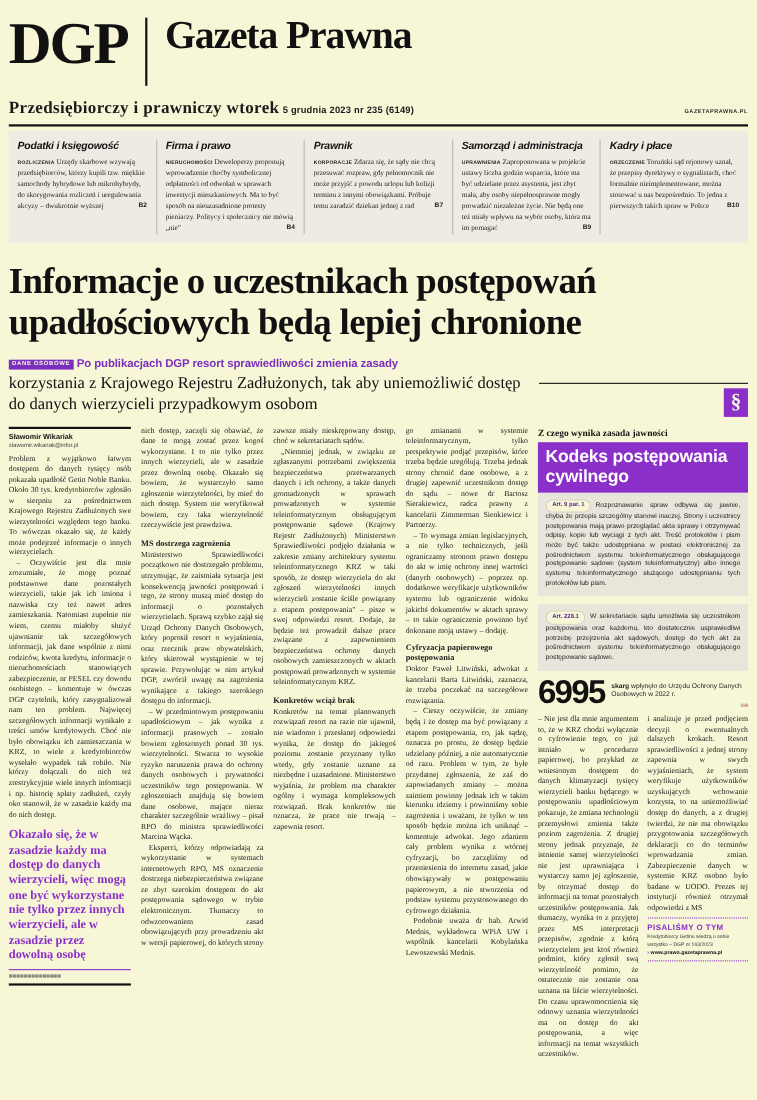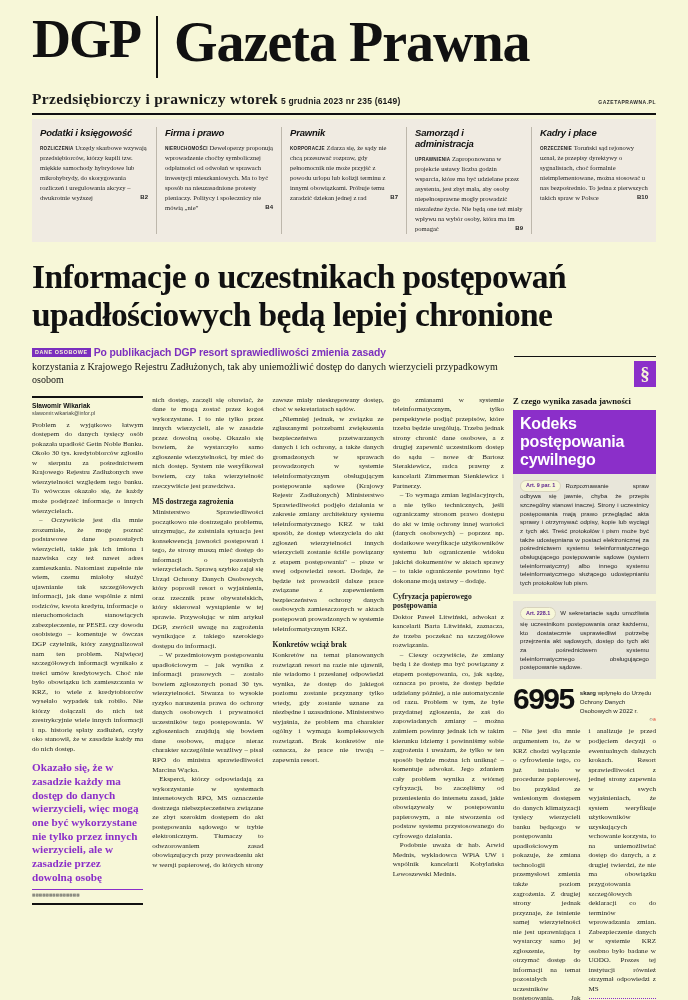--- a/index.html
+++ b/index.html
@@ -5,40 +5,40 @@
   * { box-sizing: border-box; }
   html, body { margin:0; padding:0; }
   body {
     width: 688px; height: 1000px;
     background: #f7f7d8;
     font-family: "Liberation Serif", serif;
     color: #1a1a1a;
     overflow: hidden;
     position: relative;
   }
-  .page { width:688px; height:1000px; padding: 0 32px; position:relative; }
+  .page { width:688px; height:1000px; padding: 0 8px; position:relative; }
 
   
   .masthead { display:flex; align-items:flex-start; padding-top: 14px; }
   .logo-dgp {
     font-family: "Liberation Serif", serif;
     font-weight: 700;
     font-size: 54px;
     letter-spacing: -2px;
     line-height: 0.95;
     color: #111;
   }
   .logo-rule {
     width: 2px; background:#111; height: 62px;
     margin: 2px 16px 0 16px;
   }
   .logo-title {
     font-family: "Liberation Serif", serif;
     font-weight: 700;
-    font-size: 56px;
+    font-size: 36px;
     line-height: 1.0;
     letter-spacing: -1px;
     color:#111;
   }
   .tagline-row {
     display:flex; align-items:baseline; margin-top: 12px;
   }
   .tagline {
     font-family: "Liberation Serif", serif;
     font-weight: 700; font-size: 15.5px; letter-spacing: 0.3px;
@@ -109,21 +109,21 @@
     font-family:"Liberation Sans",sans-serif;
     font-weight:700; font-size:5.4px; letter-spacing:.6px;
     padding:1.5px 3px; vertical-align: 2px; margin-right:3px;
   }
   .deck .dek-lead {
     font-family:"Liberation Sans",sans-serif;
     font-weight:700; font-size:10.4px; color:#7b2fbe; letter-spacing:-0.1px;
   }
   .deck .dek-rest {
     font-family:"Liberation Serif", serif;
-    font-size:10px; line-height:1.28; color:#111; display:block; margin-top:1px;
+    font-size:15px; line-height:1.28; color:#111; display:block; margin-top:1px;
   }
 
   
   .content { display:flex; gap:9px; margin-top:9px; }
   .cols { display:flex; gap:9px; flex: 0 0 472px; }
   .col { flex:1 1 0; min-width:0; }
   .col p {
     margin:0; font-family:"Liberation Serif", serif;
     font-size:7.1px; line-height:1.345; text-align:justify;
     text-indent: 7px; color:#1c1c1c;

